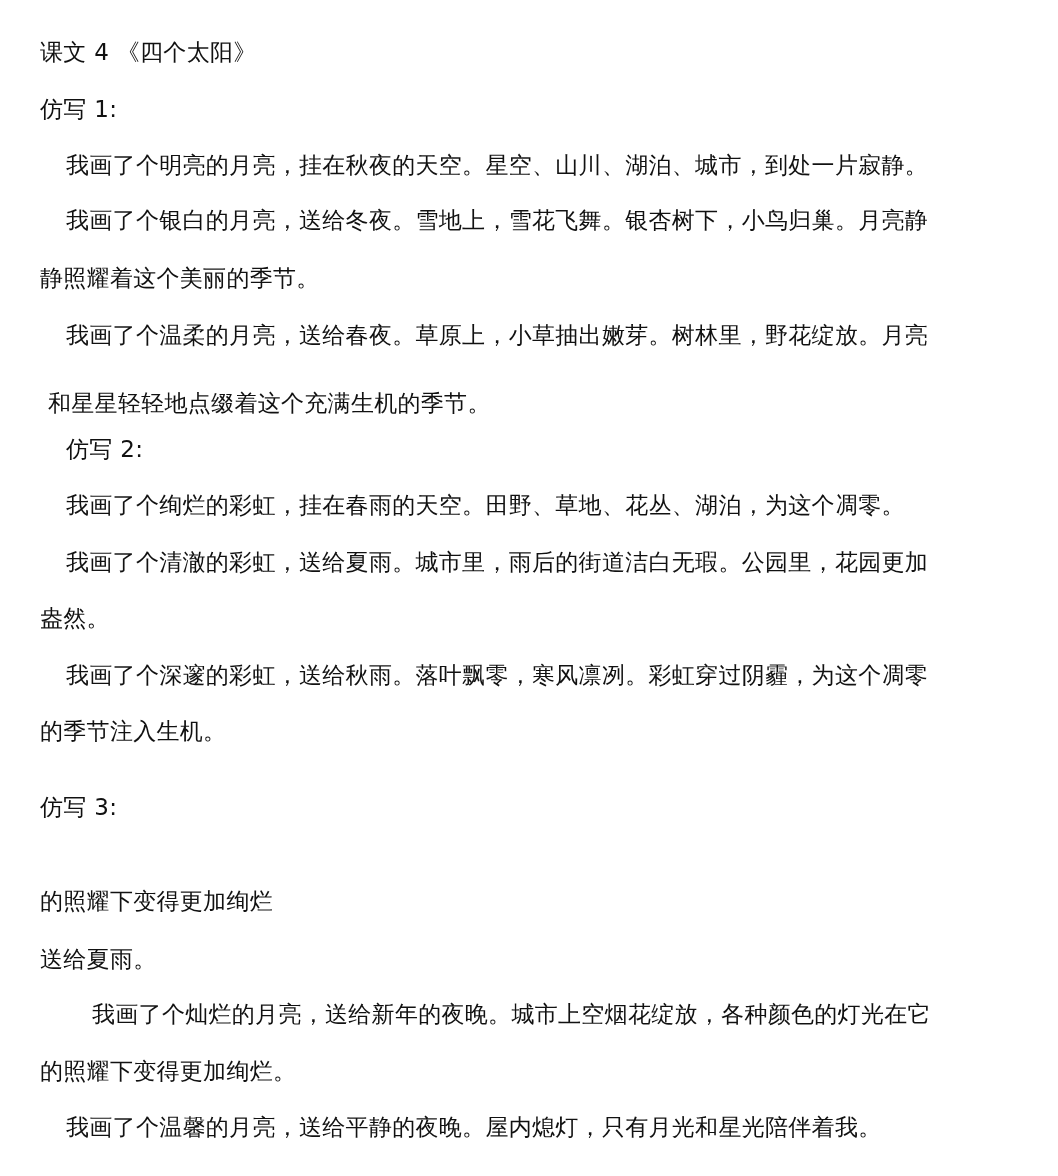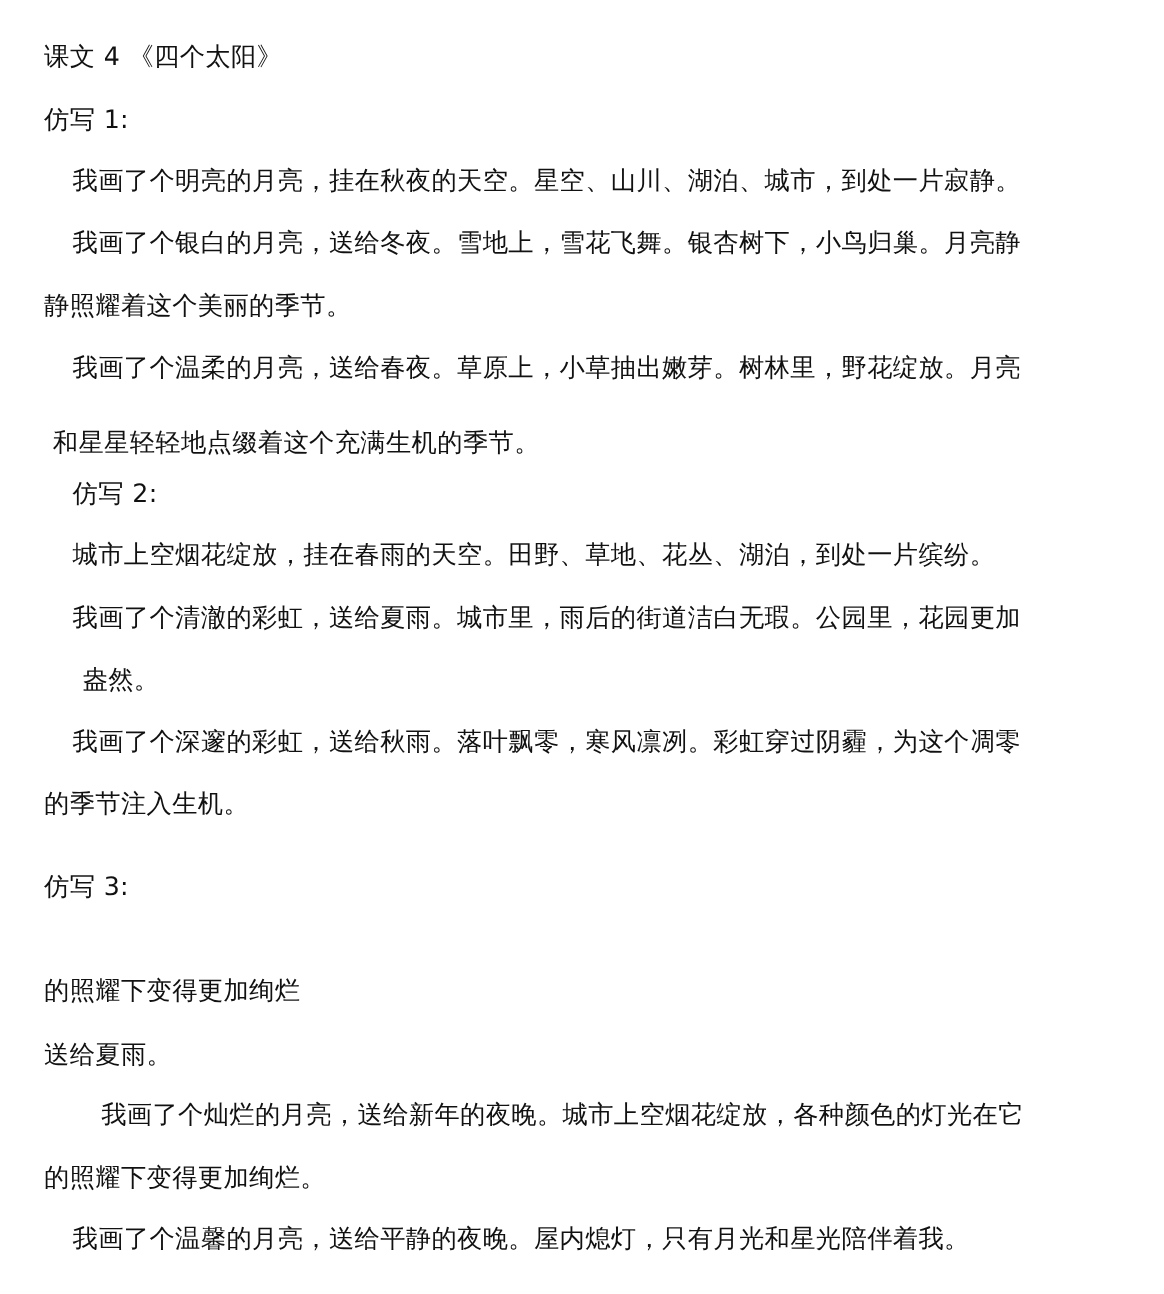--- a/index.html
+++ b/index.html
@@ -35,23 +35,23 @@
 
 <div id="doc">
   <div class="line" style="left:40px; top:37px;">课文 4 《四个太阳》</div>
   <div class="line" style="left:40px; top:94px;">仿写 1:</div>
   <div class="line" style="left:66px; top:150px;">我画了个明亮的月亮，挂在秋夜的天空。星空、山川、湖泊、城市，到处一片寂静。</div>
   <div class="line" style="left:66px; top:207px;font-family:Liberation Mono, monospace;">我画了个银白的月亮，送给冬夜。雪地上，雪花飞舞。银杏树下，小鸟归巢。月亮静</div>
   <div class="line" style="left:40px; top:263px;">静照耀着这个美丽的季节。</div>
   <div class="line" style="left:66px; top:320px;">我画了个温柔的月亮，送给春夜。草原上，小草抽出嫩芽。树林里，野花绽放。月亮</div>
   <div class="line" style="left:48px; top:376px;margin-top:12px;">和星星轻轻地点缀着这个充满生机的季节。</div>
   <div class="line" style="left:66px; top:434px;">仿写 2:</div>
-  <div class="line" style="left:66px; top:490px;">城市上空烟花绽放，挂在春雨的天空。田野、草地、花丛、湖泊，到处一片缤纷。</div>
+  <div class="line" style="left:66px; top:490px;">我画了个绚烂的彩虹，挂在春雨的天空。田野、草地、花丛、湖泊，为这个凋零。</div>
   <div class="line" style="left:66px; top:547px;text-align:right;">我画了个清澈的彩虹，送给夏雨。城市里，雨后的街道洁白无瑕。公园里，花园更加</div>
-  <div class="line" style="left:40px; top:603px;margin-left:35px;">盎然。</div>
+  <div class="line" style="left:40px; top:603px;">盎然。</div>
   <div class="line" style="left:40px; top:716px;">的季节注入生机。</div>
   <div class="line" style="left:66px; top:660px;">我画了个深邃的彩虹，送给秋雨。落叶飘零，寒风凛冽。彩虹穿过阴霾，为这个凋零</div>
   <div class="line" style="left:40px; top:792px;">仿写 3:</div>
   <div class="line" style="left:40px; top:886px;">的照耀下变得更加绚烂</div>
   <div class="line" style="left:40px; top:944px;">送给夏雨。</div>
   <div class="line" style="left:92px; top:999px;">我画了个灿烂的月亮，送给新年的夜晚。城市上空烟花绽放，各种颜色的灯光在它</div>
   <div class="line" style="left:40px; top:1056px;">的照耀下变得更加绚烂。</div>
   <div class="line" style="left:66px; top:1112px;">我画了个温馨的月亮，送给平静的夜晚。屋内熄灯，只有月光和星光陪伴着我。</div>
 </div>
 

